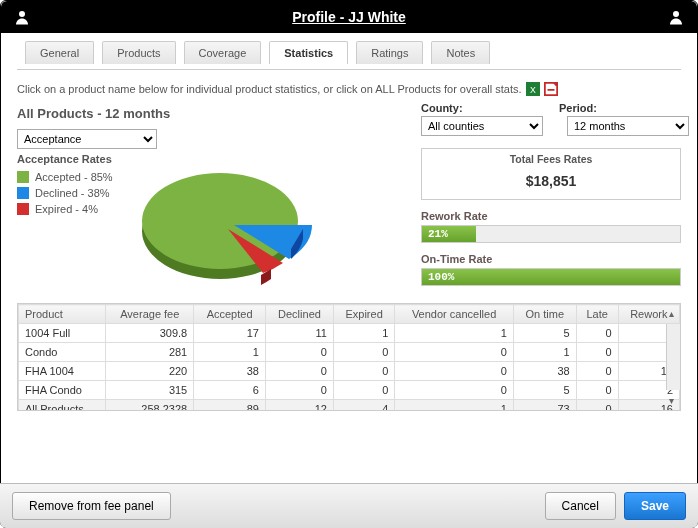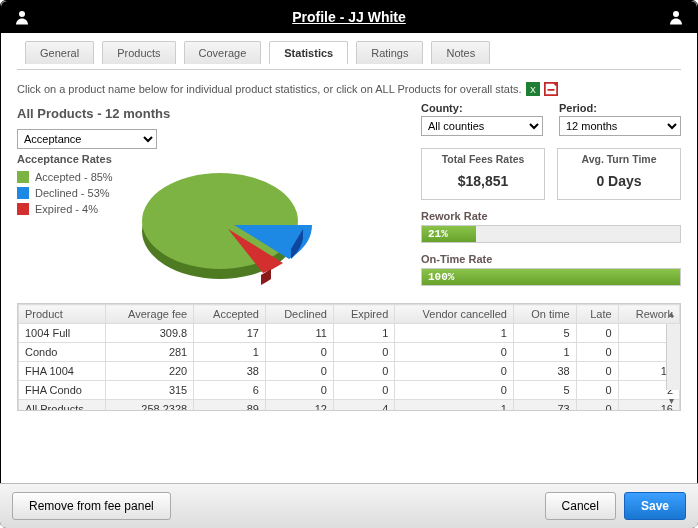--- a/index.html
+++ b/index.html
@@ -30,21 +30,21 @@
 .bar-track { background: #eee; border: 1px solid #ccc; height: 18px; position: relative; font-family: Liberation Mono, monospace; }
 .bar-fill { background: linear-gradient(#8bc34a,#66a22b); height: 100%; display: flex; align-items: center; padding-left: 6px; color: #fff; font-weight: bold; font-size: 11px; }
 .pie-area { display: flex; gap: 12px; align-items: flex-start; margin-top: 4px; }
 .legend { font-size: 11px; }
 .legend-title { font-weight: bold; color: #555; margin-bottom: 6px; }
 .legend-item { display: flex; align-items: center; gap: 6px; margin-bottom: 4px; color: #555; }
 .swatch { width: 12px; height: 12px; display: inline-block; }
 .tbl-wrap { margin-top: 10px; border: 1px solid #ccc; max-height: 108px; overflow: hidden; position: relative; }
 table { border-collapse: collapse; width: 100%; font-size: 11px; }
 th, td { border: 1px solid #ddd; padding: 3px 6px; text-align: right; white-space: nowrap; }
-th { background: linear-gradient(#f7f7f7,#e8e8e8); color: #555; font-weight: normal; }
+th { background: linear-gradient(#f7f7f7,#e8e8e8); color: #555; font-weight: normal; text-align: center; }
 th:first-child, td:first-child { text-align: left; }
 tbody tr.total td { font-weight: normal; background: #f2f2f2; }
 .scroll-ind { position: absolute; right: 0; top: 20px; bottom: 20px; width: 14px; background: #eee; border-left: 1px solid #ccc; }
 .scroll-ind .ar { position: absolute; left: 2px; font-size: 10px; color: #666; }
 .footer { position: absolute; bottom: 0; left: 0; right: 0; background: linear-gradient(#f5f5f5,#ddd); border-top: 1px solid #bbb; padding: 8px 12px; display: flex; justify-content: space-between; border-radius: 0 0 6px 6px; }
 .btn { padding: 6px 16px; font-size: 12px; border: 1px solid #aaa; border-radius: 3px; background: linear-gradient(#fefefe,#e4e4e4); cursor: pointer; }
 .btn.primary { background: linear-gradient(#3ca0ff,#1976d2); color: #fff; border-color: #1565c0; font-weight: bold; }
 .footer-right { display: flex; gap: 8px; }
 svg.pie3d { overflow: visible; }
 </style>
@@ -96,21 +96,21 @@
 
         <div class="pie-area">
           <div class="legend">
             <div class="legend-title">Acceptance Rates</div>
             <div class="legend-item">
                 <span class="swatch" style="background:#7cb342"></span>
                 <span>Accepted - 85%</span>
               </div>
             <div class="legend-item">
                 <span class="swatch" style="background:#1e88e5"></span>
-                <span>Declined - 53%</span>
+                <span>Declined - 38%</span>
               </div>
             <div class="legend-item">
                 <span class="swatch" style="background:#d32f2f"></span>
                 <span>Expired - 4%</span>
               </div>
           </div>
           <svg class="pie3d" width="200" height="140" viewBox="0 0 200 140">
             <ellipse cx="95" cy="78" rx="78" ry="48" fill="#4e7a22"></ellipse>
             <ellipse cx="95" cy="68" rx="78" ry="48" fill="#7cb342"></ellipse>
             <path d="M95 68 L173 68 A78 48 0 0 1 150 102 Z" fill="#1e88e5" transform="translate(14,4)"></path>
@@ -122,32 +122,28 @@
       </div>
 
       <div class="right-col">
         <div class="filters-top">
           <div class="filter-group" style="flex:1">
             <label>County:</label>
             <select style="width:100%;"><option>All counties</option></select>
           </div>
           <div class="filter-group" style="flex:1">
             <label>Period:</label>
-            <select style="width:100%;"><option>12 months</option></select>
+            <select style="width:100%;margin-left:8px;"><option>12 months</option></select>
           </div>
         </div>
 
         <div class="metrics-row">
           <div class="metric-box">
             <div class="mlabel">Total Fees Rates</div>
             <div class="mvalue">$18,851</div>
-          </div>
-          <div class="metric-box">
-            <div class="mlabel">Avg. Turn Time</div>
-            <div class="mvalue">0 Days</div>
           </div>
         </div>
 
         <div class="bar-section">
           <div class="bar-label">Rework Rate</div>
           <div class="bar-track">
             <div class="bar-fill" style="width:21%">21%</div>
           </div>
         </div>
         <div class="bar-section">

